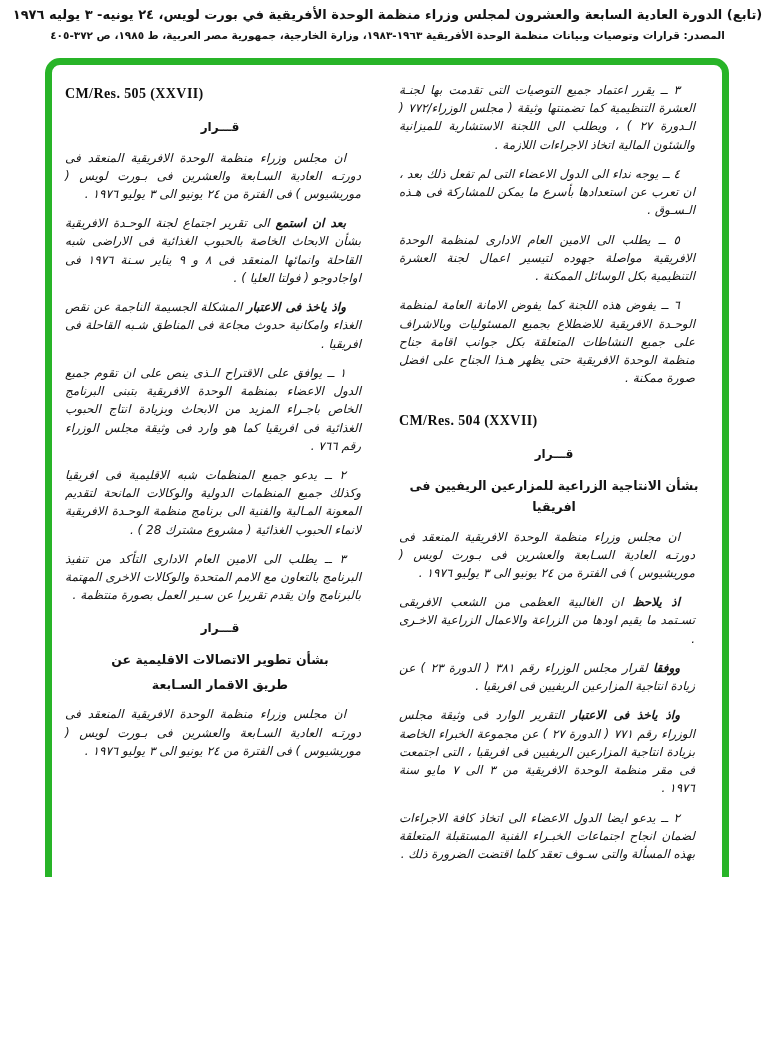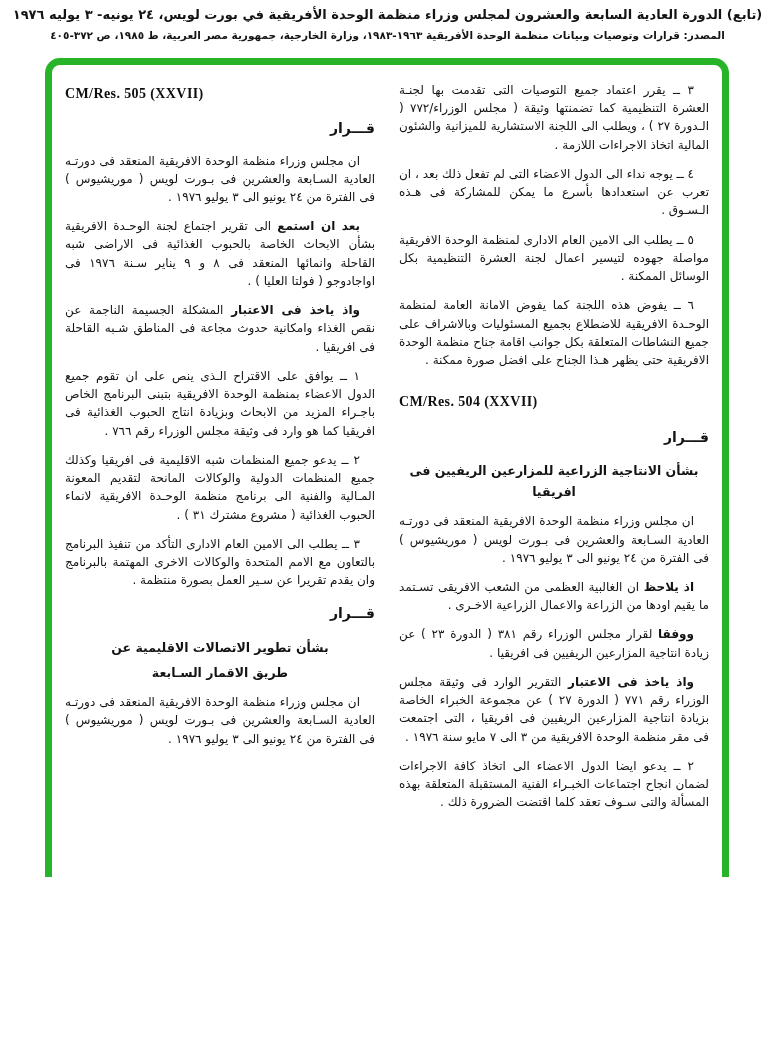--- a/index.html
+++ b/index.html
@@ -14,24 +14,24 @@
     position:absolute;left:45px;top:58px;width:684px;height:939px;
     border:7px solid #28b428;border-radius:15px;box-sizing:border-box;
     padding:16px 13px 8px 13px;background:#ffffff;
   }
   .columns{display:flex;flex-direction:row;gap:24px;height:100%;box-sizing:border-box;}
   .col{width:50%;direction:rtl;font-size:12px;line-height:1.52;text-align:justify;}
   .res-number{
     direction:ltr;text-align:left;font-family:"Liberation Serif",serif;
     font-size:14px;font-weight:bold;letter-spacing:.4px;margin:2px 0 0 0;color:#101010;
   }
-  .decision{font-weight:bold;font-size:14px;margin:14px 0 12px 0;}
+  .decision{text-align:center;font-weight:bold;font-size:12px;margin:14px 0 12px 0;}
   .subject{text-align:center;font-weight:bold;font-size:12.5px;margin:0 0 4px 0;line-height:1.7;}
   .subject-block{margin-bottom:10px;}
-  p.para{margin:0 0 11px 0;text-indent:15px;}
+  p.para{margin:0 14px 11px 0;text-indent:15px;font-style:italic;}
   p.para b{font-weight:bold;}
   .gap-lg{margin-top:22px;}
   .page-number{
     position:absolute;top:1004px;left:4px;right:0;text-align:center;
     font-size:14px;font-weight:bold;color:#111;
   }
 </style>
 </head>
 <body>
 
@@ -45,21 +45,21 @@
   <div class="frame">
     <div class="columns">
 
       <section class="col">
         <div class="res-number">CM/Res. 505 (XXVII)</div>
         <div class="decision">قـــرار</div>
         <p class="para">ان مجلس وزراء منظمة الوحدة الافريقية المنعقد فى دورتـه العادية السـابعة والعشرين فى بـورت لويس ( موريشيوس ) فى الفترة من ٢٤ يونيو الى ٣ يوليو ١٩٧٦ .</p>
         <p class="para"><b>بعد ان استمع</b> <span>الى تقرير اجتماع لجنة الوحـدة الافريقية بشأن الابحاث الخاصة بالحبوب الغذائية فى الاراضى شبه القاحلة وانمائها المنعقد فى ٨ و ٩ يناير سـنة ١٩٧٦ فى اواجادوجو ( فولتا العليا ) .</span></p>
         <p class="para"><b>واذ ياخذ فى الاعتبار</b> <span>المشكلة الجسيمة الناجمة عن نقص الغذاء وامكانية حدوث مجاعة فى المناطق شـبه القاحلة فى افريقيا .</span></p>
         <p class="para">١ ــ يوافق على الاقتراح الـذى ينص على ان تقوم جميع الدول الاعضاء بمنظمة الوحدة الافريقية بتبنى البرنامج الخاص باجـراء المزيد من الابحاث وبزيادة انتاج الحبوب الغذائية فى افريقيا كما هو وارد فى وثيقة مجلس الوزراء رقم ٧٦٦ .</p>
-        <p class="para">٢ ــ يدعو جميع المنظمات شبه الاقليمية فى افريقيا وكذلك جميع المنظمات الدولية والوكالات المانحة لتقديم المعونة المـالية والفنية الى برنامج منظمة الوحـدة الافريقية لانماء الحبوب الغذائية ( مشروع مشترك ٣١ ) .</p>
+        <p class="para">٢ ــ يدعو جميع المنظمات شبه الاقليمية فى افريقيا وكذلك جميع المنظمات الدولية والوكالات المانحة لتقديم المعونة المـالية والفنية الى برنامج منظمة الوحـدة الافريقية لانماء الحبوب الغذائية ( مشروع مشترك 28 ) .</p>
         <p class="para">٣ ــ يطلب الى الامين العام الادارى التأكد من تنفيذ البرنامج بالتعاون مع الامم المتحدة والوكالات الاخرى المهتمة بالبرنامج وان يقدم تقريرا عن سـير العمل بصورة منتظمة .</p>
 
         <div class="decision">قـــرار</div>
         <div class="subject-block">
           <div class="subject">بشأن تطوير الاتصالات الاقليمية عن</div>
           <div class="subject">طريق الاقمار السـابعة</div>
         </div>
         <p class="para">ان مجلس وزراء منظمة الوحدة الافريقية المنعقد فى دورتـه العادية السـابعة والعشرين فى بـورت لويس ( موريشيوس ) فى الفترة من ٢٤ يونيو الى ٣ يوليو ١٩٧٦ .</p>
       </section>
 

